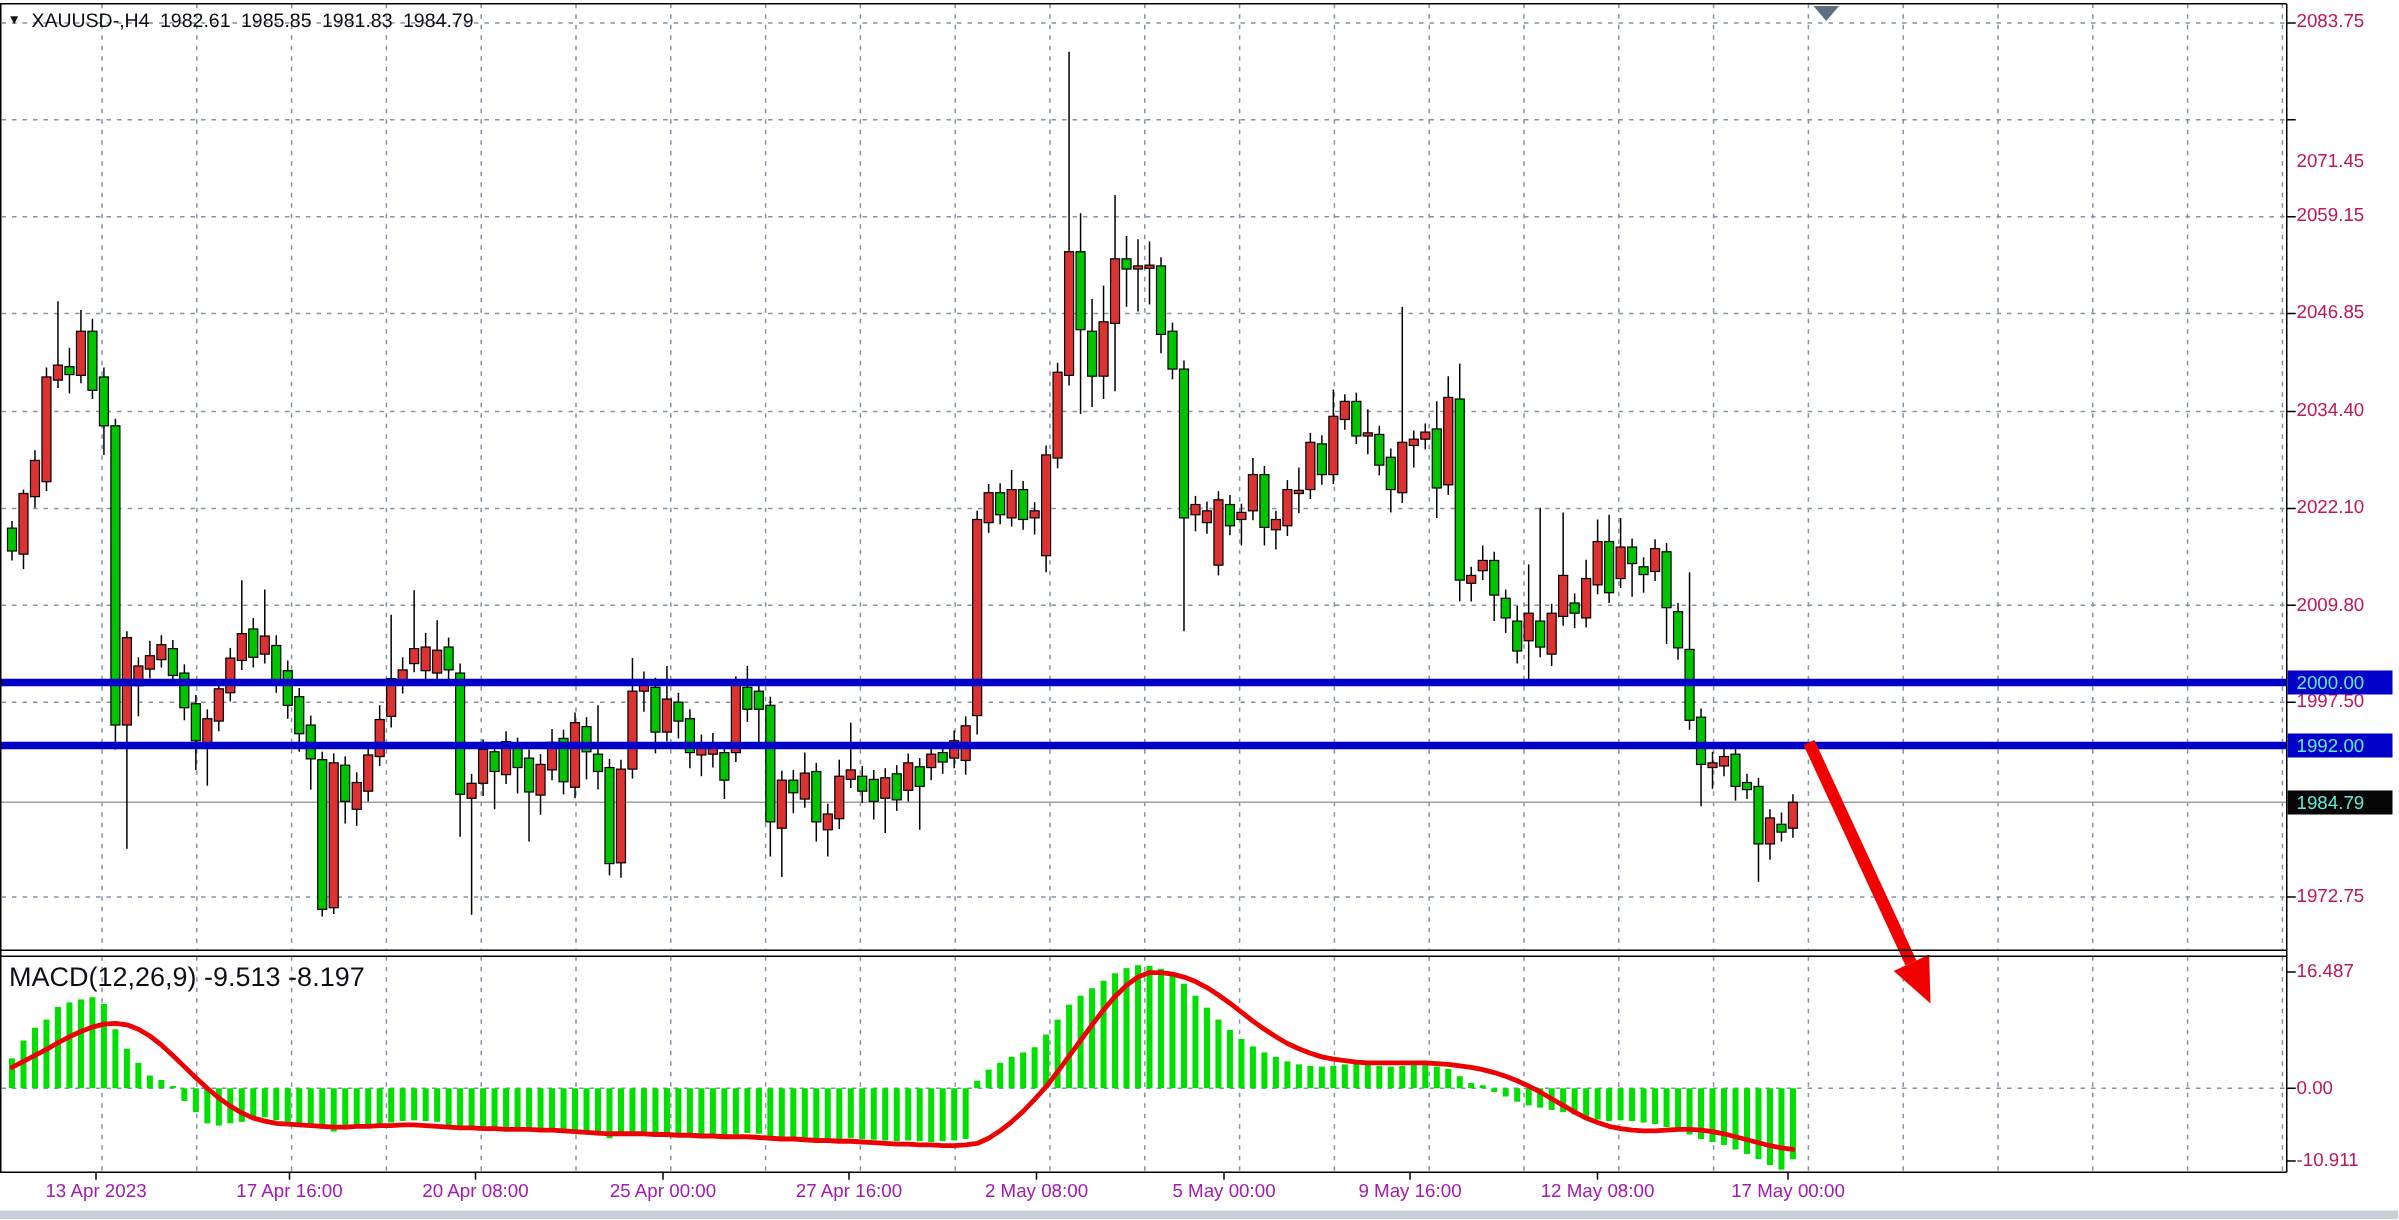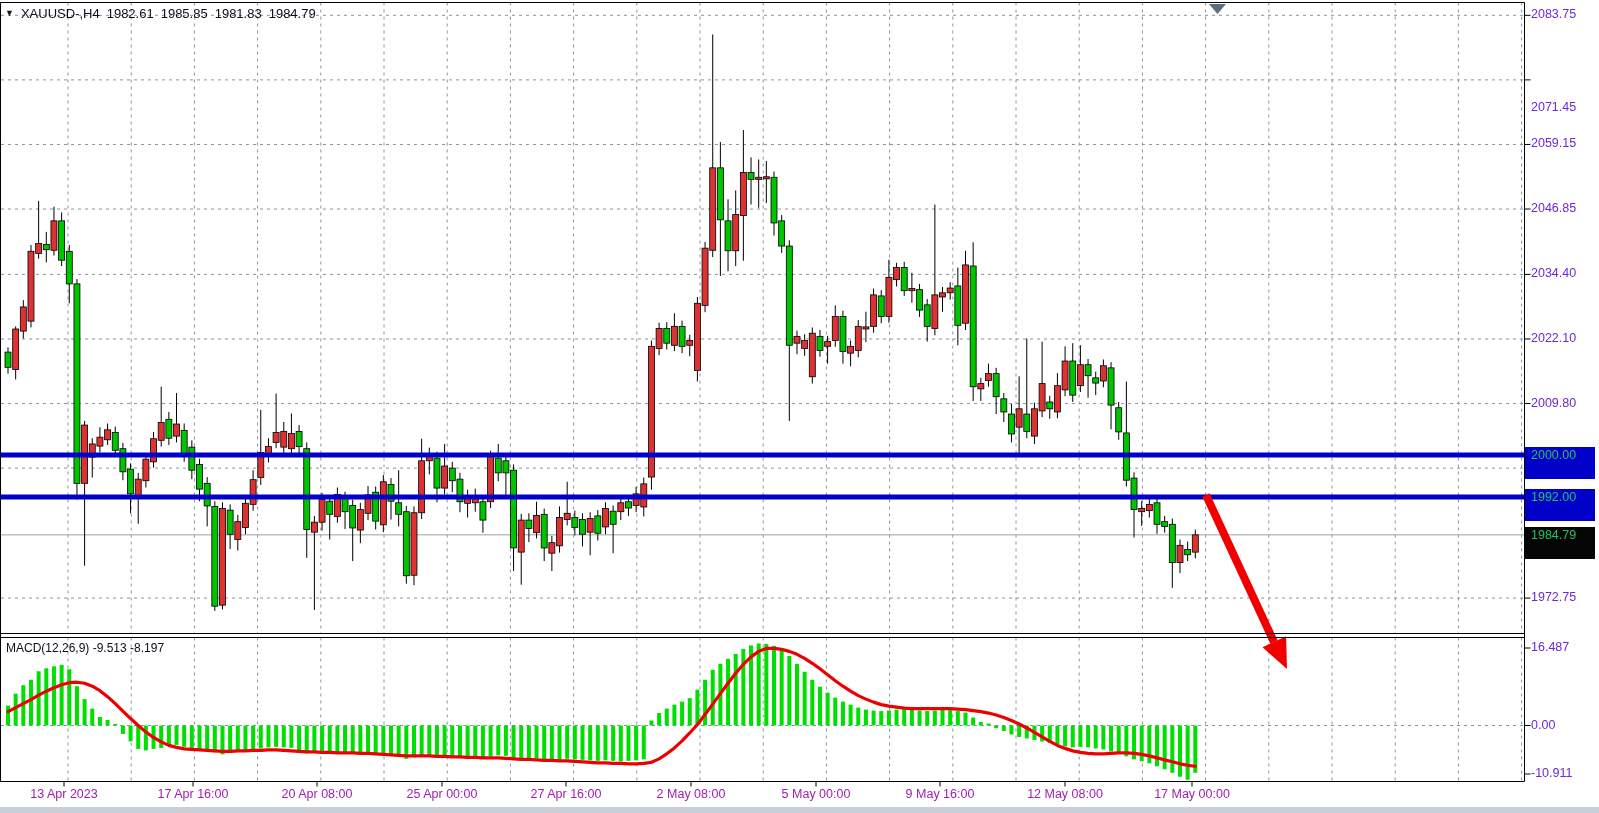--- a/index.html
+++ b/index.html
@@ -1,23 +1,23 @@
 <!DOCTYPE html>
 <html><head>
 <meta charset="utf-8">
 <style>
   html,body{margin:0;padding:0;background:#fff;}
   #terminal{position:relative;width:1599px;height:813px;background:#ffffff;overflow:hidden;
     font-family:"Liberation Sans",sans-serif;color:#0d0d1a;}
   svg{position:absolute;left:0;top:0;}
   .ohlc-header{position:absolute;left:5px;top:6px;font-size:13px;display:flex;gap:7px;align-items:center;z-index:6;}
   .tri-icon{font-size:9px;line-height:13px;color:#14141e;}
-  .macd-header{position:absolute;left:6px;top:641px;font-size:12px;z-index:6;}
-  .axis-label{position:absolute;left:1531px;font-size:12.5px;white-space:nowrap;color:#6d28d9;}
-  .badge{position:absolute;left:1525px;width:70px;height:32px;font-size:12.5px;color:#22c55e;
+  .macd-header{position:absolute;left:6px;top:641px;font-size:18px;z-index:6;}
+  .axis-label{position:absolute;left:1531px;font-size:12.5px;white-space:nowrap;color:#be185d;}
+  .badge{position:absolute;left:1525px;width:70px;height:16px;font-size:12.5px;color:#5eead4;
     line-height:16px;padding-left:6px;box-sizing:border-box;z-index:5;white-space:nowrap;}
   .badge-blue{background:#0000c8;}
   .badge-black{background:#050505;}
   .time-label{position:absolute;top:787px;transform:translateX(-50%);font-size:12.5px;white-space:nowrap;color:#a21caf;}
   #bottom-strip{position:absolute;left:0;bottom:0;width:1599px;height:6px;background:#c9cfd8;}
 </style>
 </head>
 <body>
 
 <div id="terminal">

